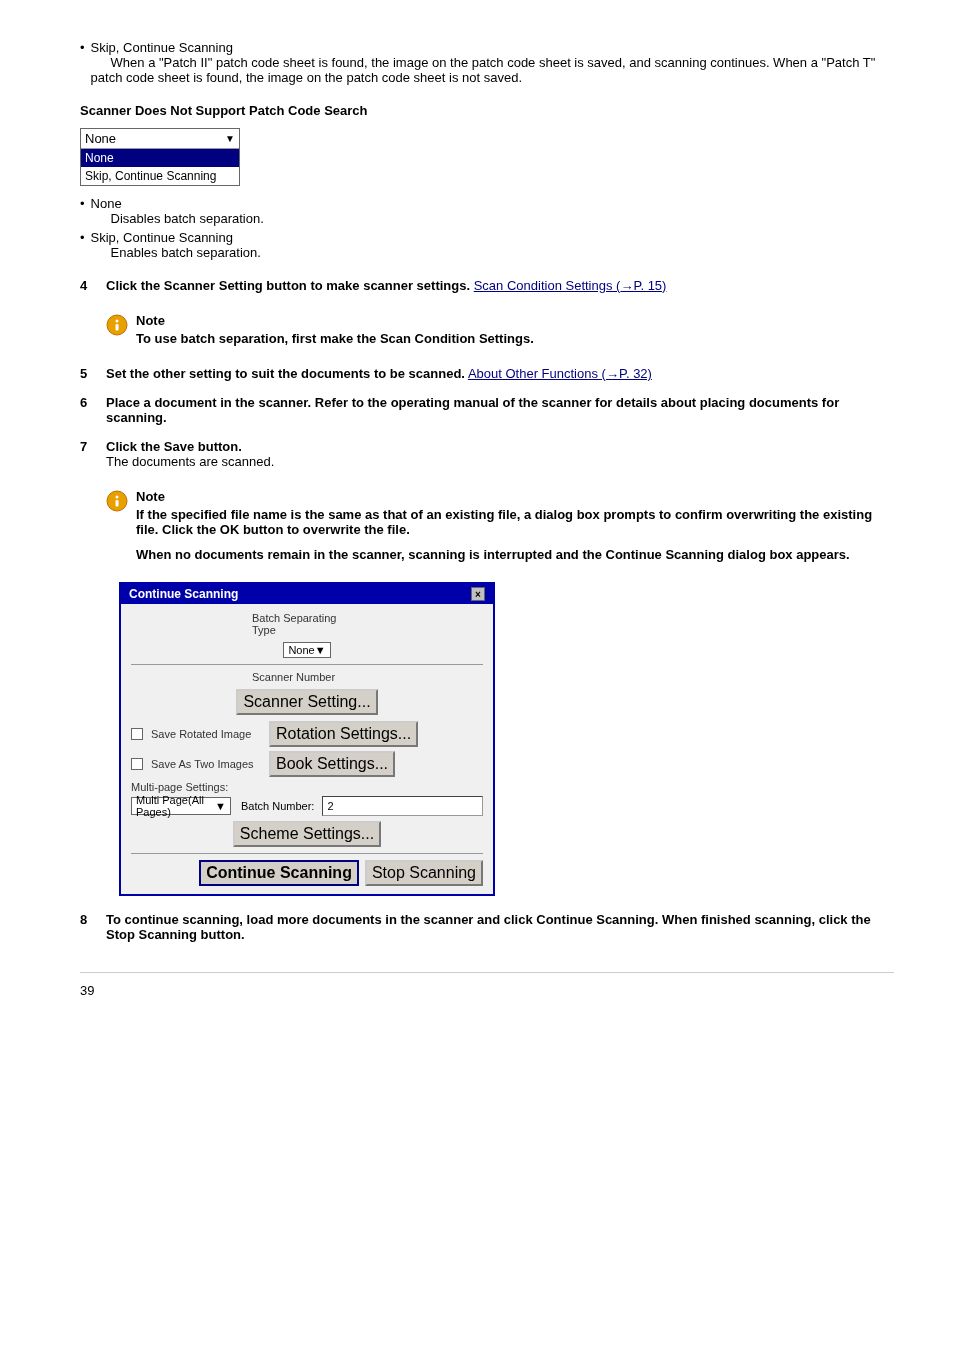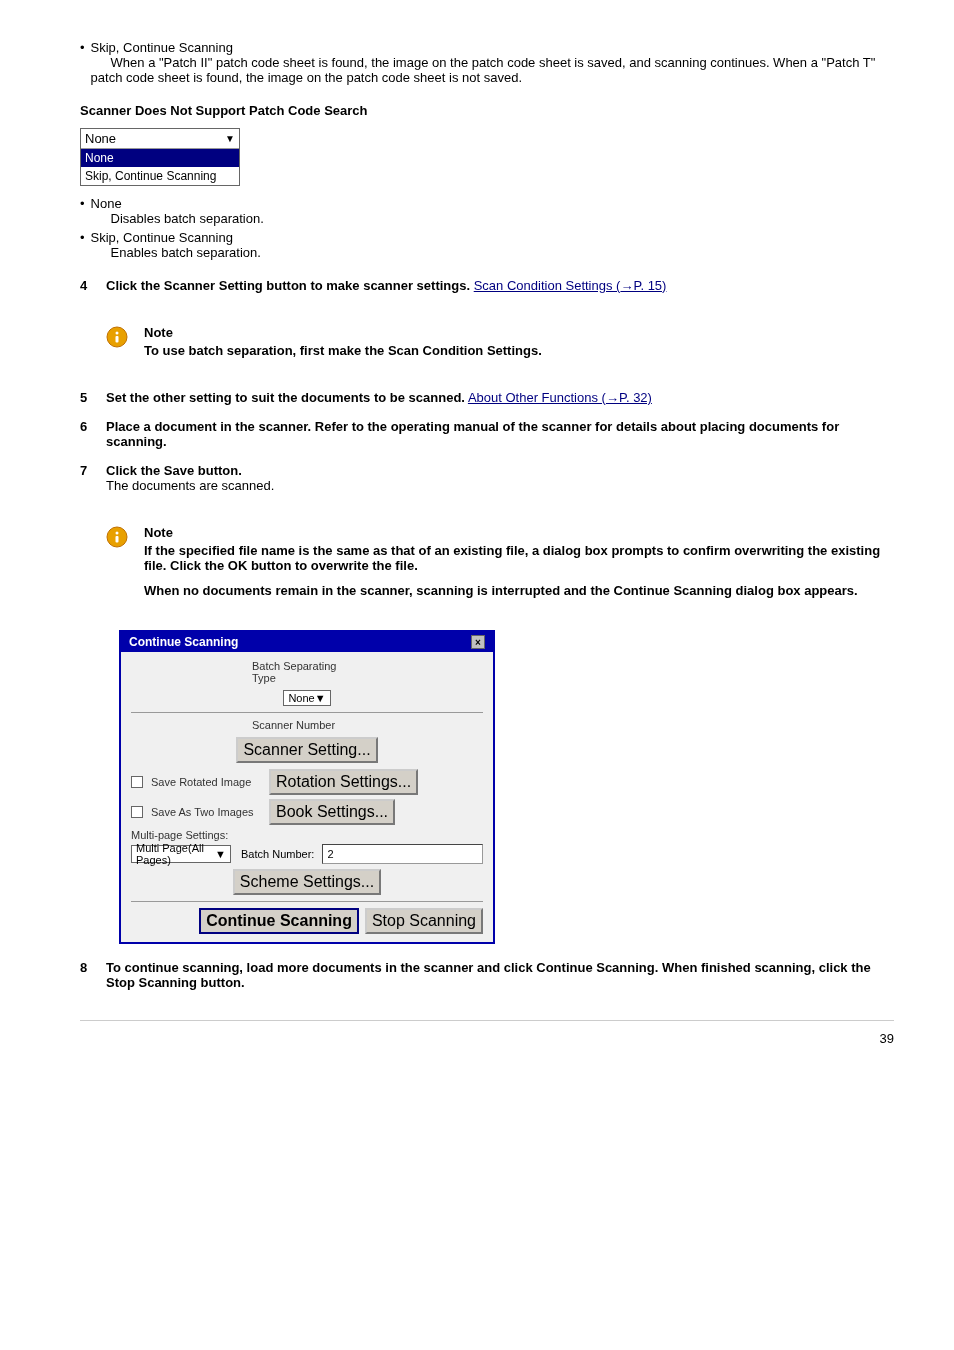--- a/index.html
+++ b/index.html
@@ -62,22 +62,22 @@
     }
     .step-number {
       font-weight: bold;
       font-size: 13px;
       flex-shrink: 0;
       width: 16px;
     }
     .step-content { flex: 1; }
     .note-box {
       display: flex;
-      gap: 16px;
-      margin: 26px 0;
+      gap: 8px;
+      margin: 14px 0;
       padding: 6px 0;
     }
     .note-icon {
       width: 22px;
       height: 22px;
       flex-shrink: 0;
       margin-top: 1px;
     }
     .note-icon svg { width: 22px; height: 22px; }
     .note-label {
@@ -203,21 +203,21 @@
       padding: 4px 4px;
       width: 100px;
     }
     .dialog-separator {
       border: none;
       border-top: 1px solid #999;
       margin: 6px 0;
     }
     .indent { padding-left: 20px; }
     .page-footer {
-      text-align: right;
+      text-align: left;
       margin-top: 30px;
       padding-top: 10px;
       border-top: 1px solid #ccc;
       font-size: 13px;
     }
   </style>
 </head>
 <body>
 
 

